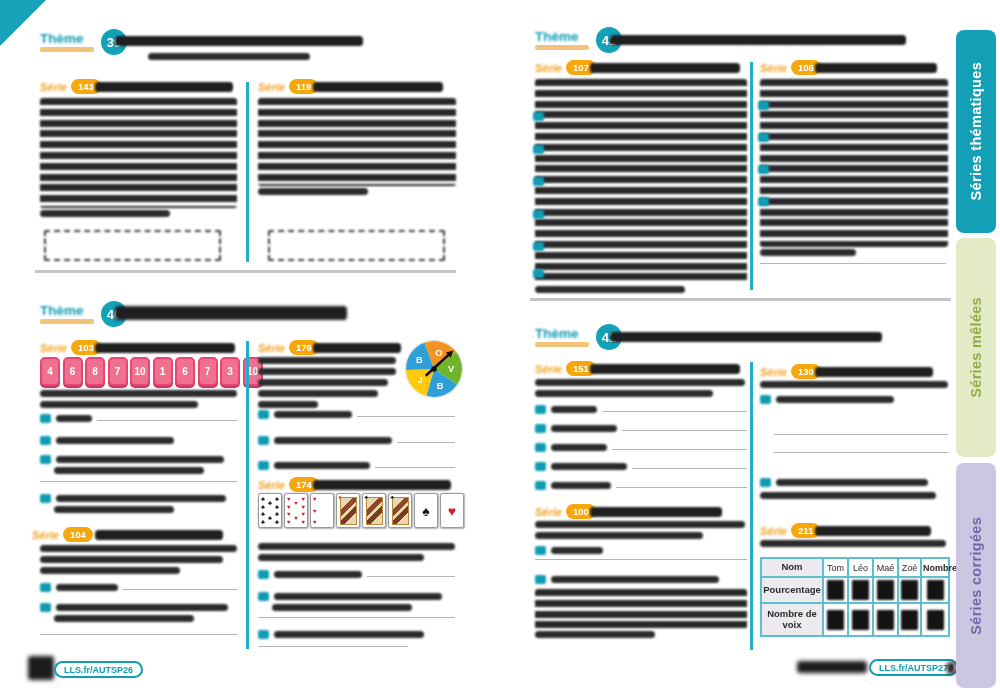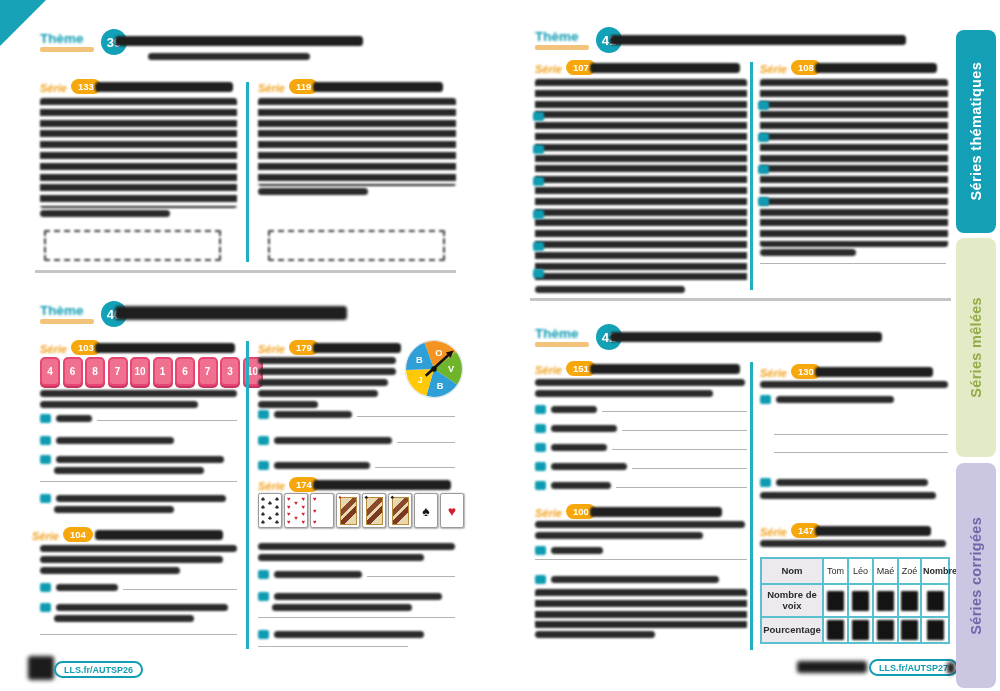--- a/index.html
+++ b/index.html
@@ -22,21 +22,21 @@
   .grule{height:3px;background:#c5c5c5;}
   .vdiv{width:3px;background:#22aec3;}
 
   
   .theader{display:flex;align-items:flex-start;gap:7px;}
   .tword{display:block;color:#119db3;font-weight:bold;font-size:13.5px;filter:blur(0.8px);}
   .tunder{height:4.5px;width:54px;background:#f3c37c;border-radius:2px;margin-top:1px;}
   .tcircle{width:26px;height:26px;border-radius:50%;background:#13a1b8;color:#fff;font-weight:bold;font-size:13px;display:flex;align-items:center;justify-content:center;margin-top:-2px;flex:0 0 auto;}
 
   
-  .sbadge{display:flex;align-items:flex-end;gap:4px;}
+  .sbadge{display:flex;align-items:center;gap:4px;}
   .sword{color:#f0a11d;font-weight:bold;font-style:italic;font-size:11px;filter:blur(1px);}
   .snum{background:#f6a70c;color:#fff;font-weight:bold;font-size:9.5px;padding:2px 7px;border-radius:9px;}
 
   
   .tiles{display:flex;gap:2.5px;}
   .tile{width:16px;height:25px;background:#f0708f;border:2px solid #e84672;border-radius:5px;color:#fff;font-weight:bold;font-size:10px;display:flex;align-items:center;justify-content:center;box-shadow:0 2px 0 #c93560;}
 
   
   .sp-letter{font:bold 9px "Liberation Sans",sans-serif;fill:#ffffff;text-anchor:middle;}
 
@@ -87,21 +87,21 @@
       <span class="tword">Thème</span>
       <div class="tunder"></div>
     </div>
     <div class="tcircle">39</div>
   </div>
   <div class="abs rl b" style="left:115px;top:36px;width:248px"></div>
   <div class="abs rl" style="left:148px;top:53px;width:162px"></div>
 
   <div class="abs sbadge" style="left:40px;top:79px">
     <span class="sword">Série</span>
-    <span class="snum">133</span>
+    <span class="snum">143</span>
   </div>
   <div class="abs rl b" style="left:95px;top:82px;width:138px"></div>
   <div class="abs rblock" style="left:40px;top:98px;width:197px;height:110px"></div>
   <div class="abs rl" style="left:40px;top:210px;width:130px"></div>
   <div class="abs dbox" style="left:44px;top:230px;width:173px;height:27px"></div>
 
   <div class="abs vdiv" style="left:246px;top:82px;height:180px"></div>
 
   <div class="abs sbadge" style="left:258px;top:79px">
     <span class="sword">Série</span>
@@ -446,63 +446,63 @@
   <div class="abs arule" style="left:774px;top:434px;width:174px"></div>
   <div class="abs arule" style="left:774px;top:452px;width:174px"></div>
   <div class="abs lrow" style="left:760px;top:478px">
     <span class="tm"></span>
     <div class="rl" style="width:152px"></div>
   </div>
   <div class="abs rl" style="left:760px;top:492px;width:176px"></div>
 
   <div class="abs sbadge" style="left:760px;top:523px">
     <span class="sword">Série</span>
-    <span class="snum">147</span>
+    <span class="snum">211</span>
   </div>
   <div class="abs rl b" style="left:815px;top:526px;width:116px"></div>
   <div class="abs rl" style="left:760px;top:540px;width:186px"></div>
 
   <table class="abs vtable" style="left:760px;top:557px;width:188px">
     <colgroup>
       <col style="width:62px">
         <col style="width:25px">
         <col style="width:25px">
         <col style="width:25px">
         <col style="width:23px">
         <col style="width:28px">
     </colgroup>
     <tbody>
-        <tr style="height:26px">
+        <tr style="height:19px">
       <th class="rowhead">Nom</th>
       <th>Tom</th>
       <th>Léo</th>
       <th>Maé</th>
       <th>Zoé</th>
       <th class="boldc">Nombre</th>
     </tr>
+    <tr style="height:26px">
+      <th class="rowhead">Pourcentage</th>
+      <td>
+            <div class="rcell"></div>
+          </td>
+      <td>
+            <div class="rcell"></div>
+          </td>
+      <td>
+            <div class="rcell"></div>
+          </td>
+      <td>
+            <div class="rcell"></div>
+          </td>
+      <td>
+            <div class="rcell"></div>
+          </td>
+    </tr>
     <tr style="height:33px">
       <th class="rowhead">Nombre de voix</th>
-      <td>
-            <div class="rcell"></div>
-          </td>
-      <td>
-            <div class="rcell"></div>
-          </td>
-      <td>
-            <div class="rcell"></div>
-          </td>
-      <td>
-            <div class="rcell"></div>
-          </td>
-      <td>
-            <div class="rcell"></div>
-          </td>
-    </tr>
-    <tr style="height:26px">
-      <th class="rowhead">Pourcentage</th>
       <td>
             <div class="rcell"></div>
           </td>
       <td>
             <div class="rcell"></div>
           </td>
       <td>
             <div class="rcell"></div>
           </td>
       <td>

